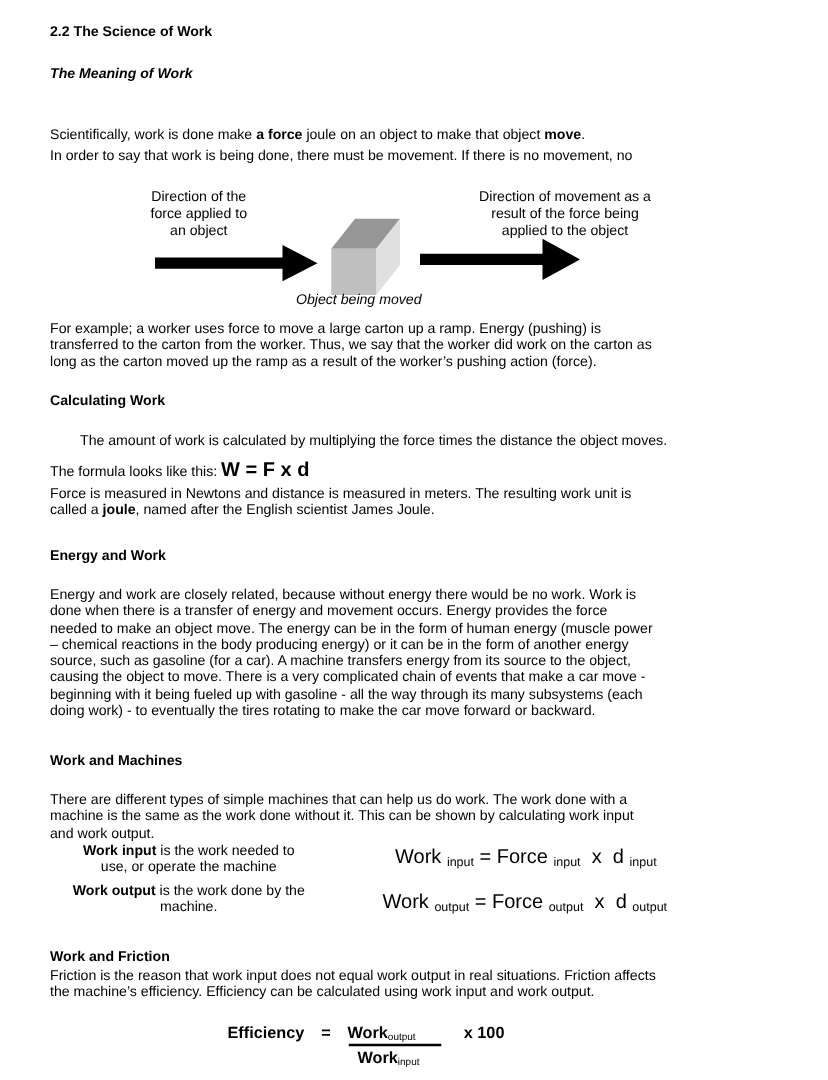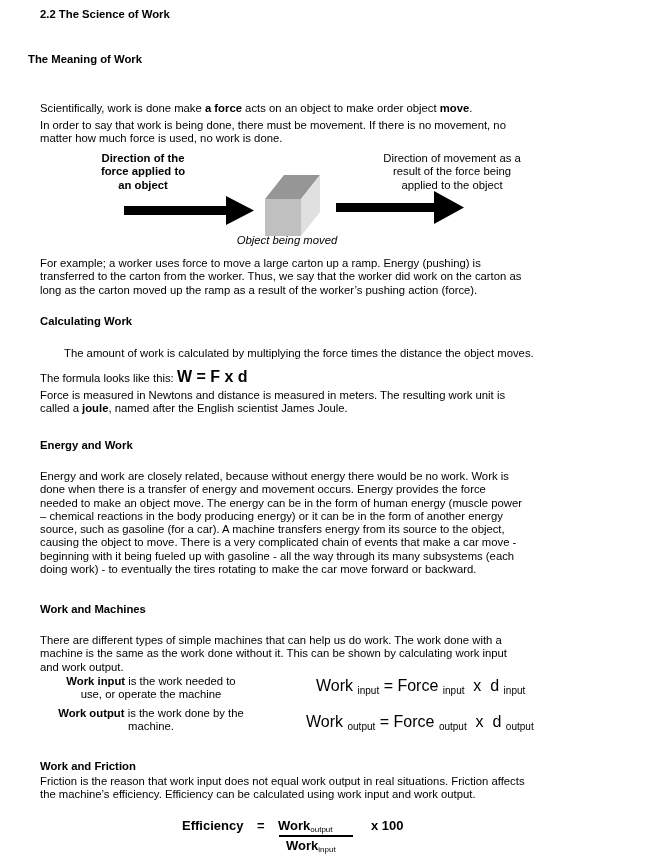--- a/index.html
+++ b/index.html
@@ -12,31 +12,30 @@
   .diag-label { font-size: 11.3px; text-align: center; line-height: 13.3px; }
   .formula-big { font-weight: bold; font-size: 16px; line-height: 25px; }
   .eq { font-size: 16px; white-space: nowrap; text-align: center; }
   .eq sub { font-size: 10px; vertical-align: -3px; }
   .eff { font-weight: bold; font-size: 13px; white-space: nowrap; }
   .eff sub { font-size: 8px; font-weight: normal; vertical-align: -2px; }
 </style>
 </head>
 <body>
 
-<div class="abs h" style="left:40px; top:8px;">2.2 The Science of Work</div>
+<div class="abs h" style="left:40px; top:20px;">2.2 The Science of Work</div>
 
-<div class="abs h" style="left:28px; top:53px;">The Meaning of Work</div>
-<div class="abs p" style="left:40px; top:102px - 0px; top:102px;"><span>Scientifically, work is done make </span><b>a force</b><span> acts on an object to make order object </span><b>move</b><span>.</span></div>
+<div class="abs h" style="left:40px; top:53px;font-style:italic;">The Meaning of Work</div>
+<div class="abs p" style="left:40px; top:102px - 0px; top:102px;"><span>Scientifically, work is done make </span><b>a force</b><span> joule on an object to make that object </span><b>move</b><span>.</span></div>
 <div class="abs p" style="left:40px; top:119px;">
   <div>In order to say that work is being done, there must be movement.  If there is no movement, no</div>
-  <div>matter how much force is used, no work is done.</div>
 </div>
 
 <div class="abs" style="left:0; top:150px; width:662px; height:100px;">
-  <div class="abs diag-label" style="left:88px; top:2px; width:110px;font-weight:bold;">
+  <div class="abs diag-label" style="left:104px; top:2px; width:110px;">
     <div>Direction of the</div>
     <div>force applied to</div>
     <div>an object</div>
   </div>
   <div class="abs diag-label" style="left:362px; top:2px; width:180px;">
     <div>Direction of movement as a</div>
     <div>result of the force being</div>
     <div>applied to the object</div>
   </div>
   <svg class="abs" style="left:0; top:0;" width="662" height="100">

